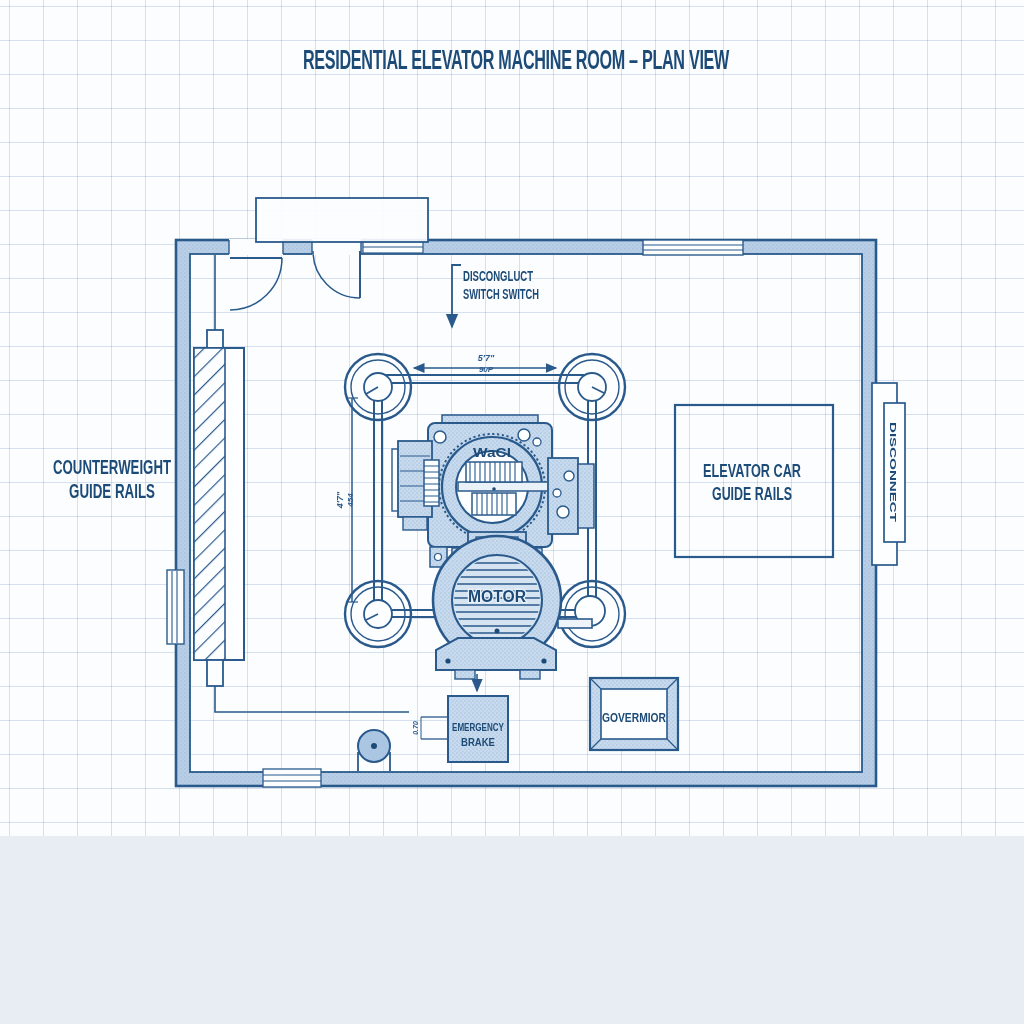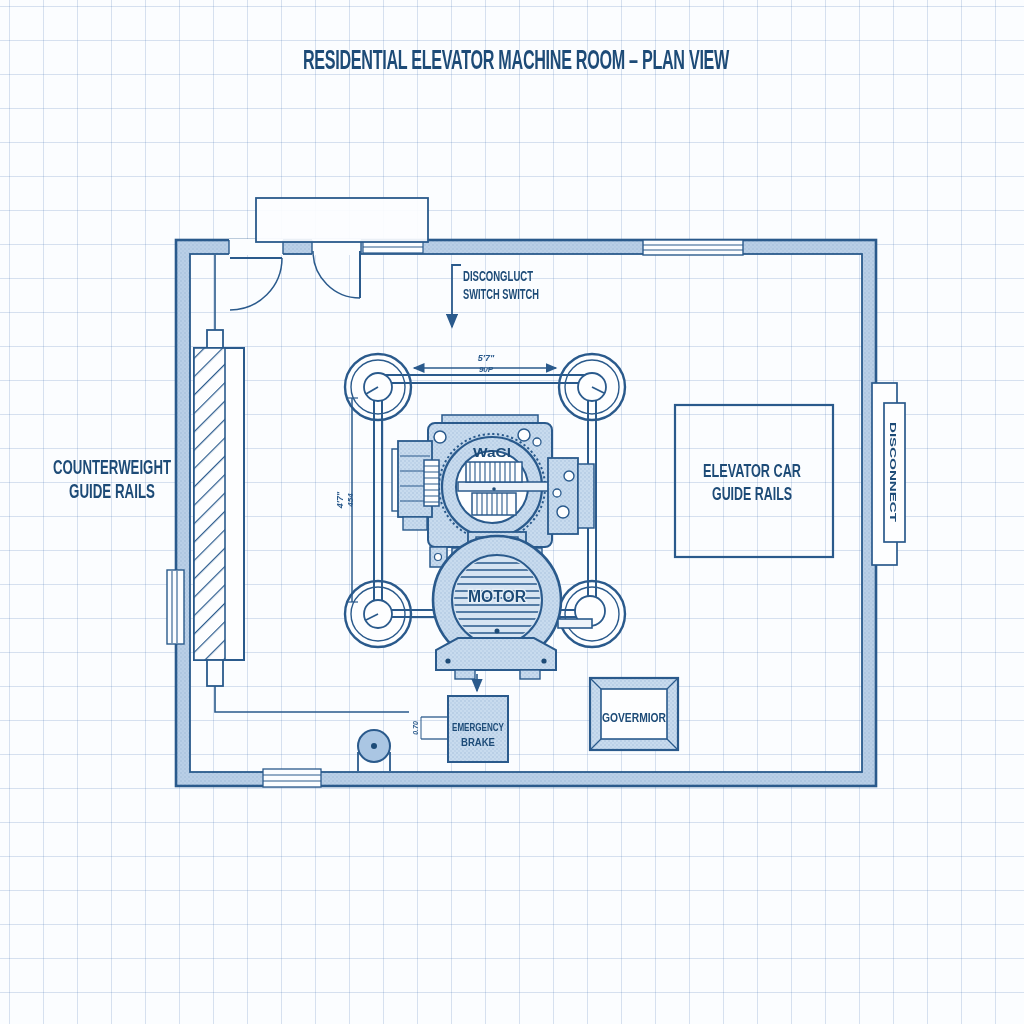--- a/index.html
+++ b/index.html
@@ -1,17 +1,17 @@
 <!DOCTYPE html>
 <html><head>
 <meta charset="utf-8">
 <style>
   html,body{margin:0;padding:0;background:#e8edf4;}
   .page{
-    width:1024px;height:1024px;position:relative;overflow:hidden;
+    width:1024px;height:836px;position:relative;overflow:hidden;
     background-color:#fbfdff;
     background-image:
       linear-gradient(rgba(96,136,190,0.24) 1px, transparent 1px),
       linear-gradient(90deg, rgba(96,136,190,0.24) 1px, transparent 1px);
     background-size:34px 34px;
     background-position:9px 6px;
     font-family:"Liberation Sans", sans-serif;
   }
   svg{position:absolute;left:0;top:0;}
   text{font-family:"Liberation Sans", sans-serif; fill:#1d4b77;}

